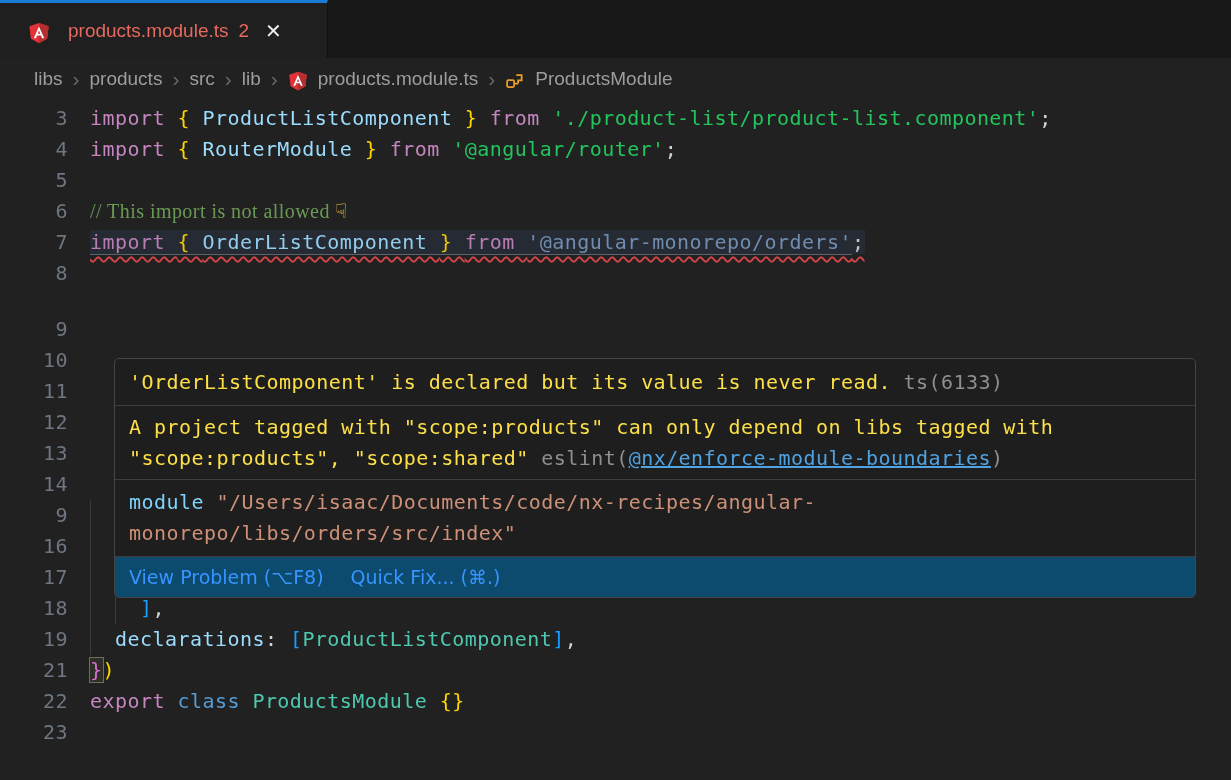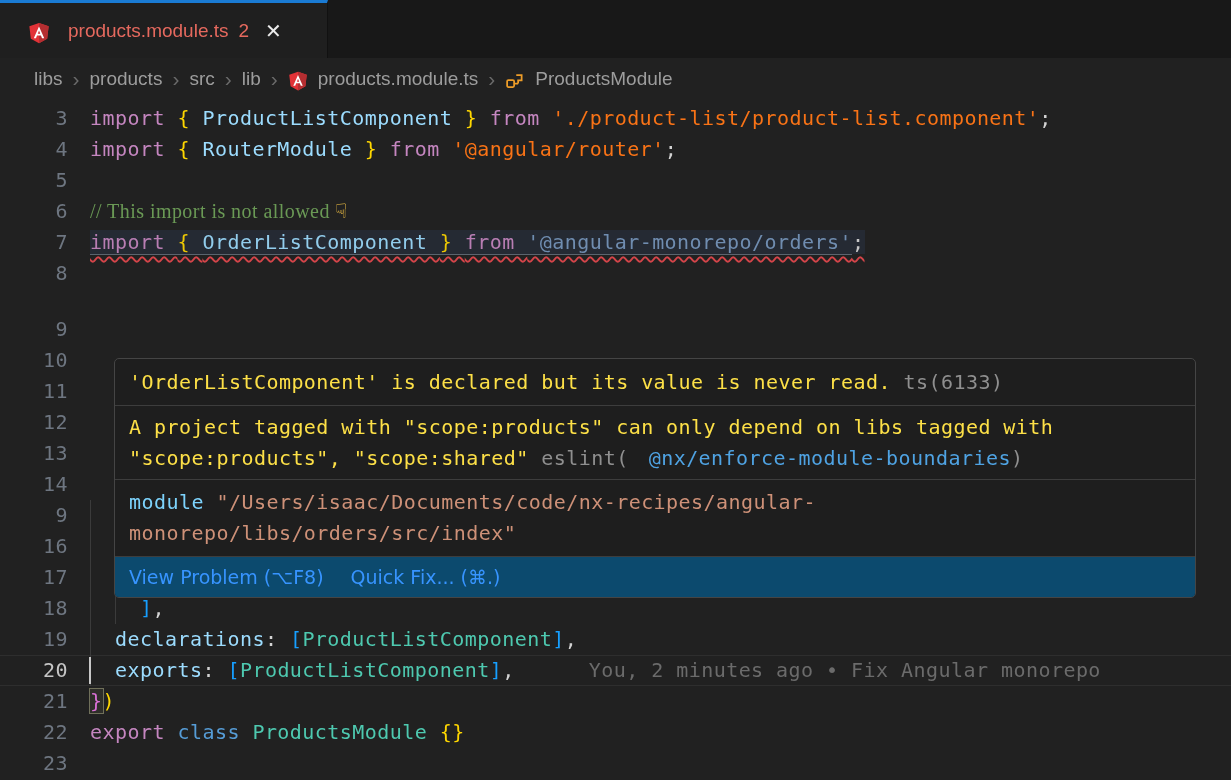--- a/index.html
+++ b/index.html
@@ -37,21 +37,21 @@
              border-top:1px solid #2e2e2e; border-bottom:1px solid #2e2e2e;
              pointer-events:none; }
   .cursor { position:absolute; left:89px; top:2px; width:2px; height:27px; background:#c8c8c8; }
 
   
   .kw   { color:#c586c0; }
   .kw2  { color:#569cd6; }
   .var  { color:#9cdcfe; }
   .type { color:#4ec9b0; }
   .prop { color:#4ec9b0; }
-  .str  { color:#f97316; }
+  .str  { color:#22c55e; }
   .strl { color:#7797bd; }
   .cm   { color:#6a9955;font-family:Liberation Serif, serif; }
   .fg   { color:#d4d4d4; }
   .b1   { color:#ffd700; }
   .b2   { color:#da70d6; }
   .b3   { color:#179fff; }
   .emoji{ color:#f6c444; }
   .match{ outline:1px solid #70705a; background:rgba(220,220,150,.07); }
   .blame{ color:#6b6b6b; margin-left:74px; }
 
@@ -66,21 +66,21 @@
              font-size:20px; letter-spacing:.45px; }
   .tip-sec { padding:0 14px; line-height:31px; border-bottom:1px solid #3d3d3d; }
   .tip-sec.s0 { height:47px; padding-top:8px; }
   .tip-sec.s1 { height:74px; padding-top:6px; }
   .tip-sec.s2 { height:77px; padding-top:7px; }
   .tip-line { white-space:pre; }
   .tfg  { color:#fde047; }
   .tdim { color:#8f8f8f; }
   .tkw  { color:#7dd3fc; }
   .tstr { color:#ce9178; }
-  .tlink{ color:#4fa3e3; cursor:pointer;margin-left:20px; }
+  .tlink{ color:#4fa3e3; text-decoration:underline; cursor:pointer; }
   .tip-actions { height:40px; background:#0c4a6e; display:flex; align-items:center;
                  padding-left:14px; gap:27px;
                  font-family:"DejaVu Sans",sans-serif; font-size:19px; letter-spacing:0; }
   .tip-action { color:#3794ff; cursor:pointer; }
 </style>
 </head>
 <body>
 
 <div class="tabbar">
   <div class="tab">
@@ -203,27 +203,20 @@
         <div class="guide" style="left: 90px;"></div>
         <div class="guide" style="left: 114.98px;"></div>
         <span class="gutter">18</span>
         <span class="content">    <span class="tok b3">]</span><span class="tok fg">,</span></span>
       </div>
       <div class="row">
         <div class="guide" style="left: 90px;"></div>
         <span class="gutter">19</span>
         <span class="content">  <span class="tok var">declarations</span><span class="tok fg">: </span><span class="tok b3">[</span><span class="tok type">ProductListComponent</span><span class="tok b3">]</span><span class="tok fg">,</span></span>
       </div>
-      <div class="row current">
-        <div class="curline"></div>
-        <div class="guide" style="left: 90px;"></div>
-        <span class="gutter">20</span>
-        <span class="content">  <span class="tok var">exports</span><span class="tok fg">: </span><span class="tok b3">[</span><span class="tok type">ProductListComponent</span><span class="tok b3">]</span><span class="tok fg">,</span><span class="blame">You, 2 minutes ago • Fix Angular monorepo</span></span>
-        <div class="cursor"></div>
-      </div>
       <div class="row">
         <span class="gutter">21</span>
         <span class="content"><span class="tok b2 match">}</span><span class="tok b1">)</span></span>
       </div>
       <div class="row">
         <span class="gutter">22</span>
         <span class="content"><span class="tok kw">export </span><span class="tok kw2">class </span><span class="tok type">ProductsModule </span><span class="tok b1">{}</span></span>
       </div>
       <div class="row">
         <span class="gutter">23</span>

